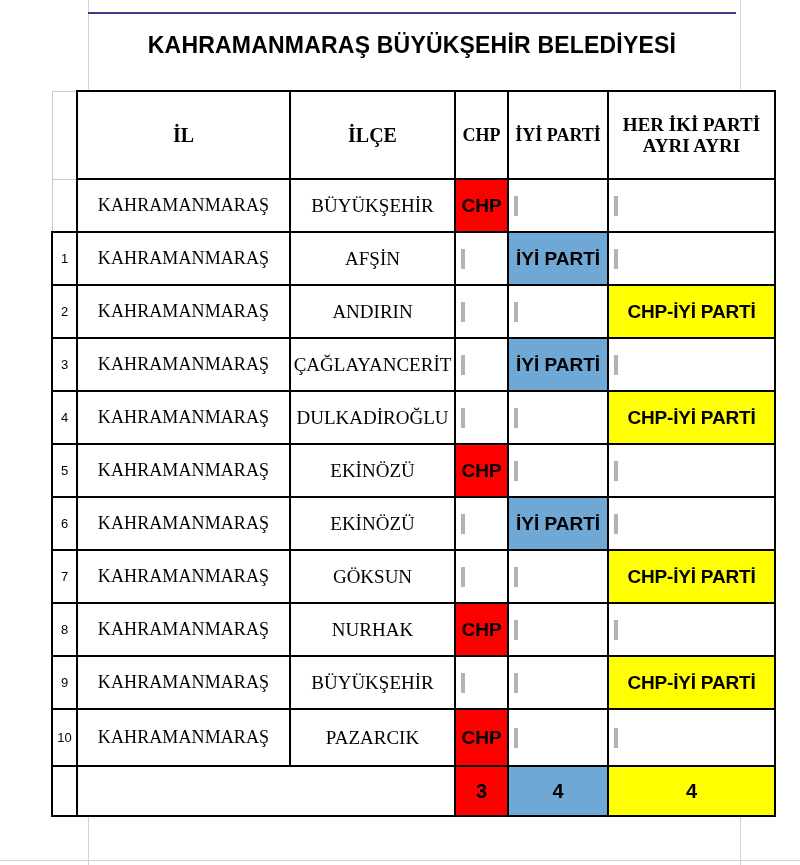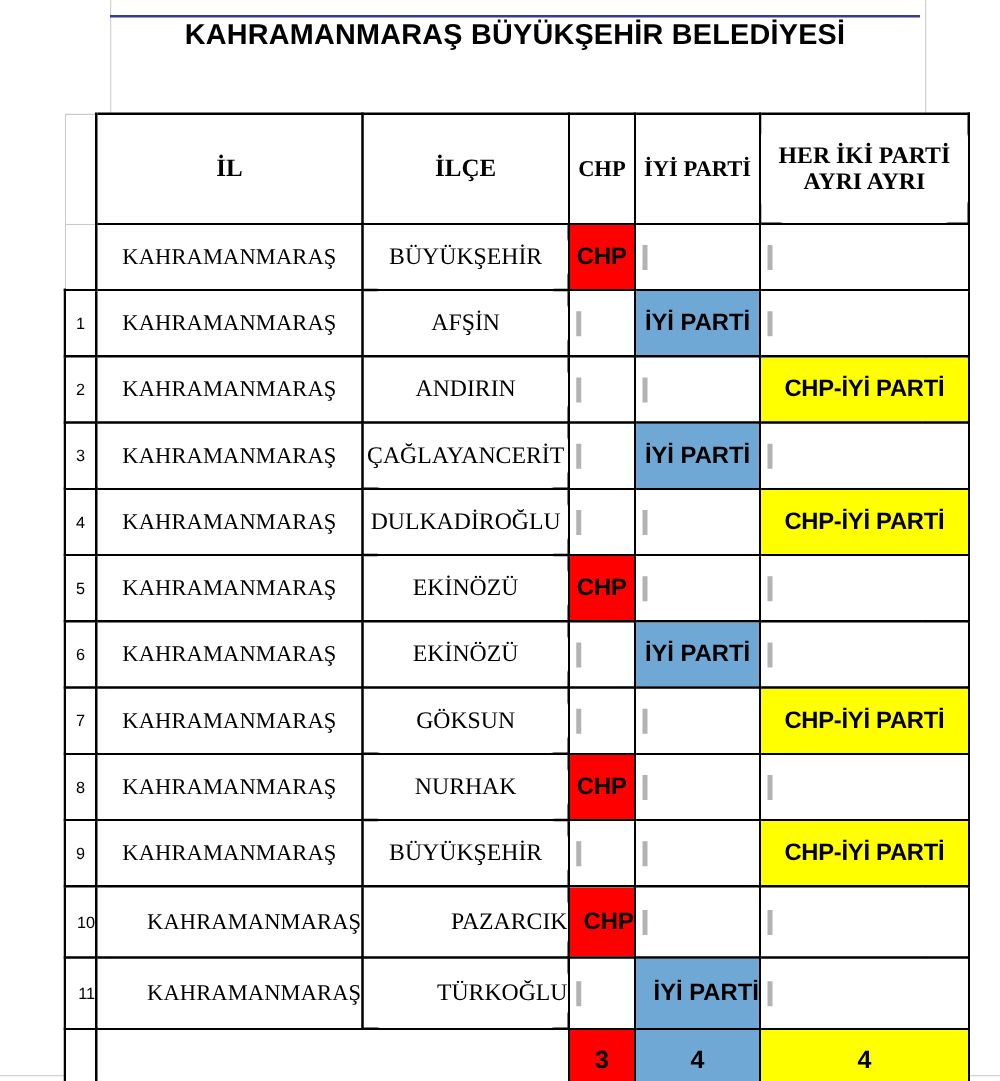--- a/index.html
+++ b/index.html
@@ -46,21 +46,21 @@
   }
 
   
   .title-bar {
     position: absolute;
     left: 88px;
     top: 14px;
     width: 648px;
     height: 62px;
     display: flex;
-    align-items: flex-start;
+    align-items: center;
     justify-content: center;
     z-index: 3;
   }
   .title-text {
     font-family: "Liberation Sans", "DejaVu Sans", sans-serif;
     font-weight: bold;
     font-size: 23px;
     color: #000000;
     letter-spacing: .2px;
     white-space: nowrap;
@@ -98,26 +98,26 @@
   tr.head td {
     height: 86px;
     font-family: "Liberation Serif", "DejaVu Serif", serif;
     font-weight: bold;
     font-size: 20px;
     line-height: 1.12;
     color: #000000;
     margin-left: 24px;
   }
   tr.head td.h-small { font-size: 18px; }
-  tr.head td.h-her   { font-size: 19px; border-radius: 24px; }
+  tr.head td.h-her   { font-size: 19px; }
   tr.head td.blank-num { border: 1px solid #c9c9c9; border-right: 2px solid #000; }
 
   
   tr.row td { height: 51px; }
-  tr.row.tall td { height: 55px; text-align: right; }
+  tr.row.tall td { height: 55px; }
 
   td.num {
     font-size: 13px;
     font-family: "Liberation Sans", "DejaVu Sans", sans-serif;
     color: #000000;
     line-height: 1.05;
     border: 1px solid #000;
     border-left: 1px solid #c9c9c9;
   }
   td.num.empty { border: 1px solid #c9c9c9; border-right: 2px solid #000; }
@@ -311,28 +311,20 @@
 
       <tr class="row tall">
         <td class="num">10</td>
         <td class="il">KAHRAMANMARAŞ</td>
         <td class="ilce">PAZARCIK</td>
         <td class="party chp filled">CHP</td>
         <td class="party iyi tick"></td>
         <td class="party her tick"></td>
       </tr>
 
-      <tr class="row tall">
-        <td class="num">11</td>
-        <td class="il">KAHRAMANMARAŞ</td>
-        <td class="ilce">TÜRKOĞLU</td>
-        <td class="party chp tick"></td>
-        <td class="party iyi filled">İYİ PARTİ</td>
-        <td class="party her tick"></td>
-      </tr>
 
       <tr class="totals">
         <td class="lbl"></td>
         <td class="lbl" colspan="2"></td>
         <td class="t-val t-chp">3</td>
         <td class="t-val t-iyi">4</td>
         <td class="t-val t-her">4</td>
       </tr>
     </tbody>
   </table>

